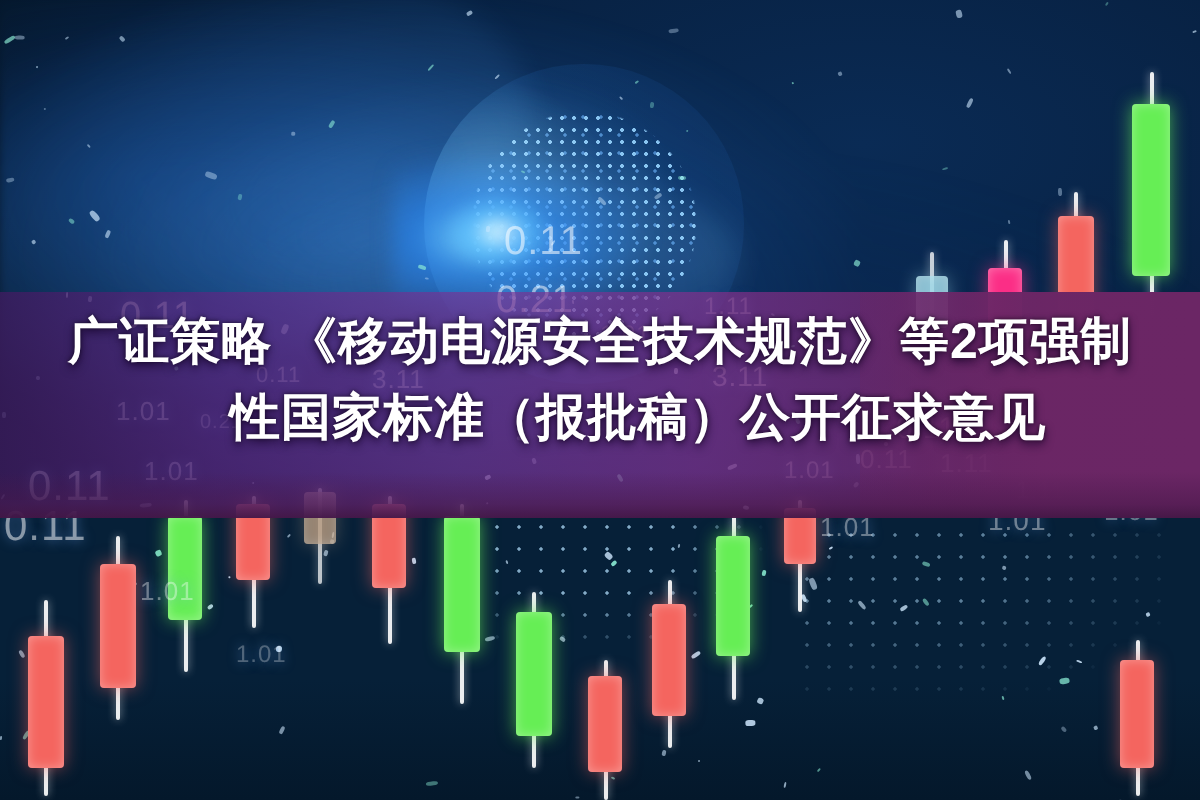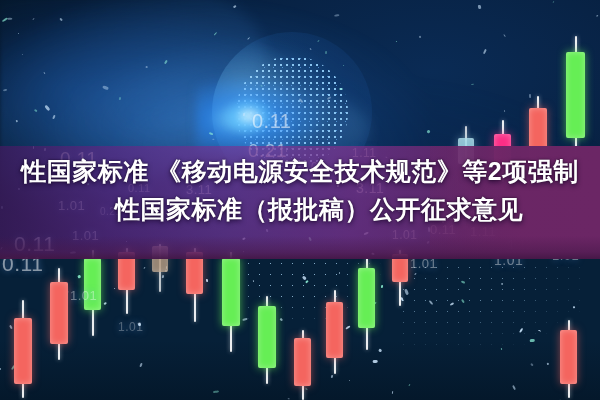--- a/index.html
+++ b/index.html
@@ -368,17 +368,17 @@
       <div class="num" style="left: 566px; top: 208px; font-size: 12px; color: rgba(255, 255, 255, 0.32);">0.11</div>
       <div class="num" style="left: 580px; top: 178px; font-size: 12px; color: rgba(255, 255, 255, 0.34);">1.11</div>
       <div class="num" style="left: 410px; top: 256px; font-size: 13px; color: rgba(255, 255, 255, 0.38);">1.01</div>
     </div>
 
   <div id="band"></div>
   <div id="bandSolidR"></div>
   <div id="bandBottomFade"></div>
 
   <div id="title">
-    <span class="ln ln1">性国家标准 《移动电源安全技术规范》等2项强制</span>
+    <span class="ln ln1">广证策略 《移动电源安全技术规范》等2项强制</span>
     <span class="ln ln2">性国家标准（报批稿）公开征求意见</span>
   </div>
 
 </div>
 
 </body></html>

